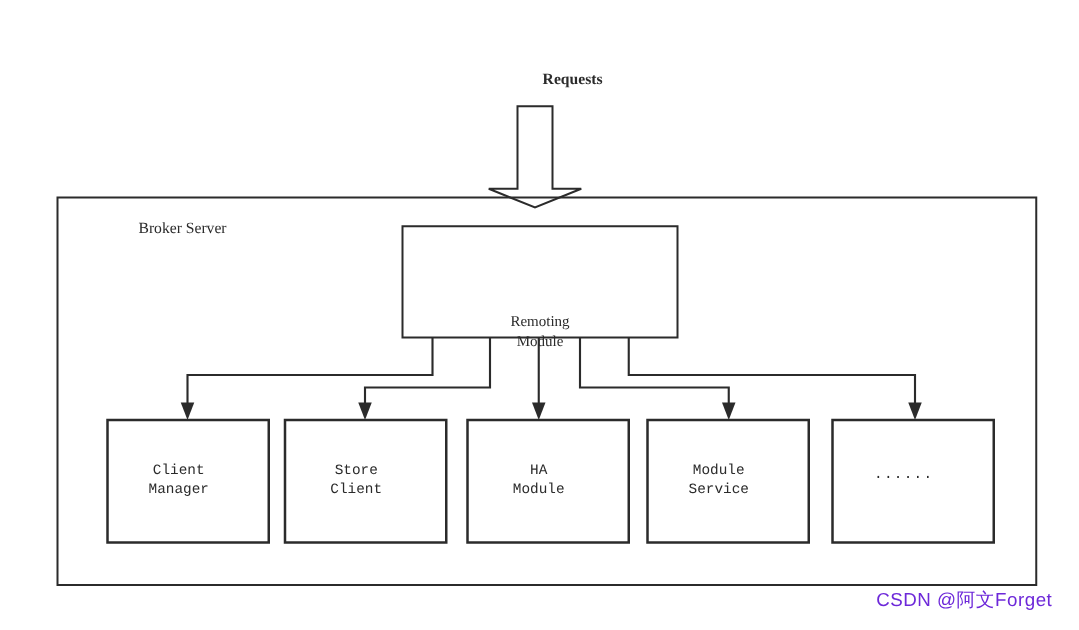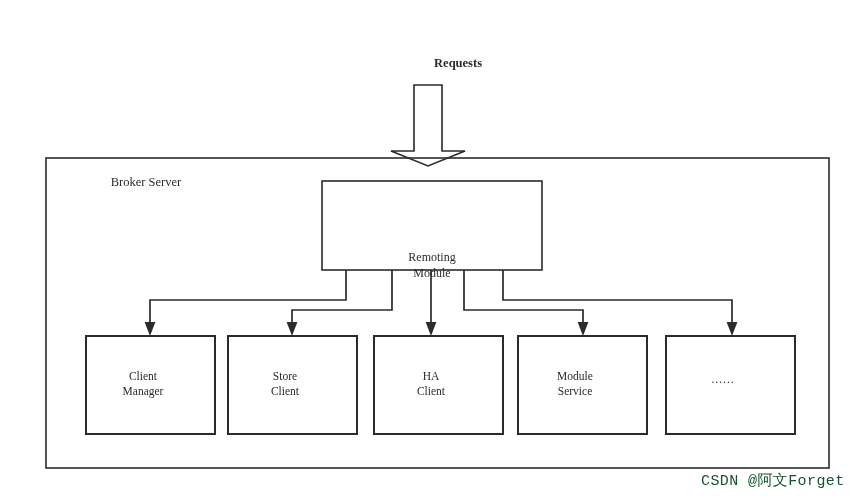--- a/index.html
+++ b/index.html
@@ -38,33 +38,34 @@
   #remoting-label{
     left:322px;top:210px;width:220px;
     font-size:12px;
     margin-top:40px;
   }
 
   
   .svc-label{
     font-size:11.5px;
     width:114px;
+    font-family:Liberation Mono, monospace;
   }
   #svc-label-0{left:86px;top:369px;}
   #svc-label-1{left:228px;top:369px;}
   #svc-label-2{left:374px;top:369px;}
   #svc-label-3{left:518px;top:369px;}
   #svc-label-4{left:666px;top:369px;font-size:11.5px;letter-spacing:1px;top:372px;}
 
   
   #watermark{
     position:absolute;left:701px;top:471px;
-    font-family:Liberation Mono, monospace;
+    font-family:Liberation Sans, sans-serif;
     font-size:15px;
-    color:#14532d;
+    color:#6d28d9;
     letter-spacing:0.4px;
     white-space:nowrap;
   }
 </style>
 </head>
 <body>
 
 <div id="canvas">
 
   <svg class="layer" viewBox="0 0 863 504">
@@ -114,21 +115,21 @@
   <div class="label" id="remoting-label">Remoting
 Module</div>
 
   <div class="label svc-label" id="svc-label-0">Client
 Manager</div>
 
   <div class="label svc-label" id="svc-label-1">Store
 Client</div>
 
   <div class="label svc-label" id="svc-label-2">HA
-Client</div>
+Module</div>
 
   <div class="label svc-label" id="svc-label-3">Module
 Service</div>
 
   <div class="label svc-label" id="svc-label-4">......</div>
 
   <div id="watermark">CSDN @阿文Forget</div>
 
 </div>
 

